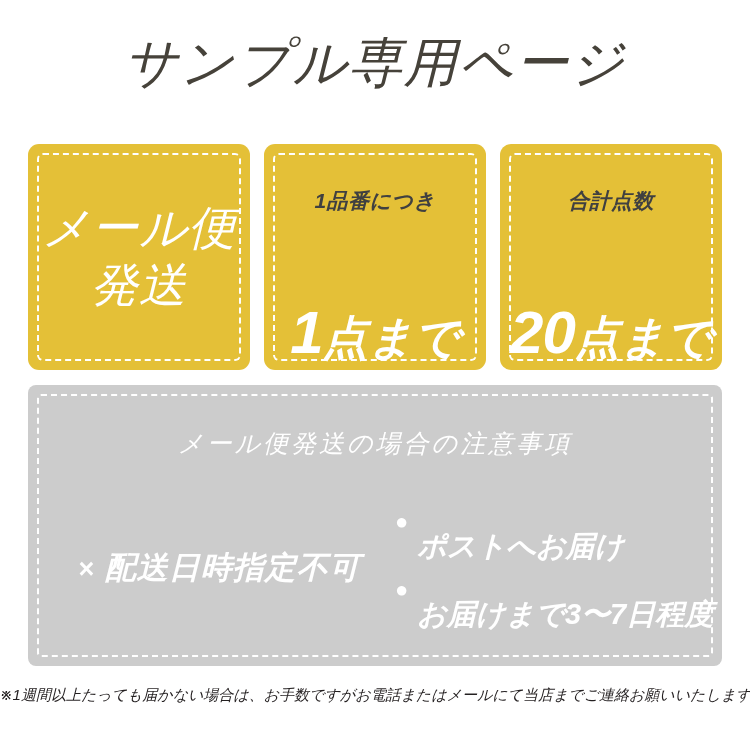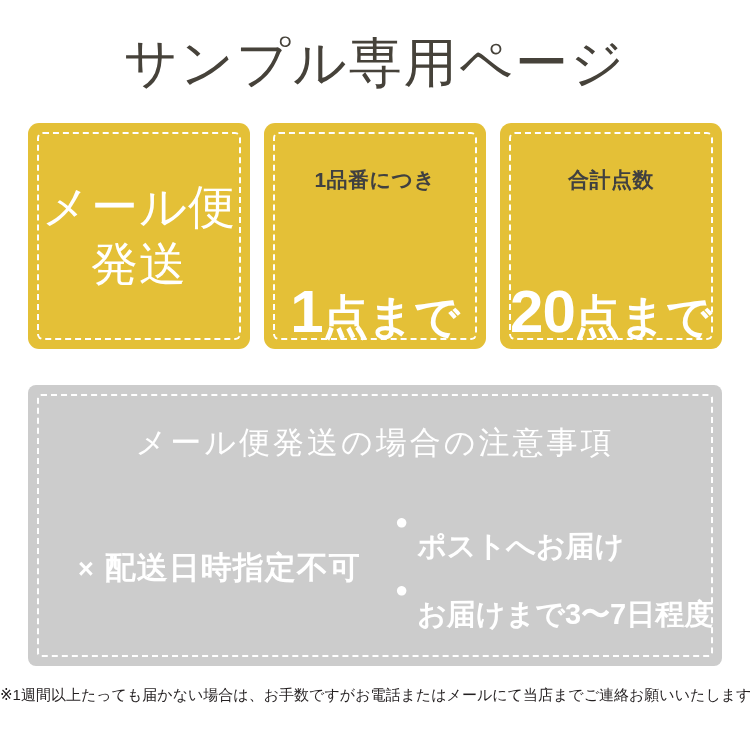--- a/index.html
+++ b/index.html
@@ -11,20 +11,21 @@
     height: 750px;
     background: #ffffff;
     font-family: "Liberation Sans", "DejaVu Sans", sans-serif;
     overflow: hidden;
   }
   #page {
     position: relative;
     width: 750px;
     height: 750px;
     box-sizing: border-box;
+    font-style: italic;
   }
 
   
   .page-title {
     position: absolute;
     left: 0;
     top: 32px;
     width: 750px;
     text-align: center;
     font-size: 53px;
@@ -33,21 +34,21 @@
     color: #46423a;
     font-family: "Liberation Sans", "DejaVu Sans", sans-serif;
     font-weight: 400;
     white-space: nowrap;
   }
 
   
   .cards-row {
     position: absolute;
     left: 28px;
-    top: 123px;
+    top: 144px;
     width: 694px;
     height: 226px;
     display: flex;
     justify-content: space-between;
   }
   .card {
     position: relative;
     width: 222px;
     height: 226px;
     background: #e4c037;
@@ -148,21 +149,21 @@
     box-sizing: border-box;
     pointer-events: none;
   }
   .notice-heading {
     position: absolute;
     left: 0;
     top: 42px;
     width: 100%;
     text-align: center;
     color: #ffffff;
-    font-size: 31px;
+    font-size: 25px;
     line-height: 32px;
     letter-spacing: 3px;
     white-space: nowrap;
   }
   .notice-body {
     position: absolute;
     left: 0;
     top: 108px;
     width: 100%;
     height: 150px;

